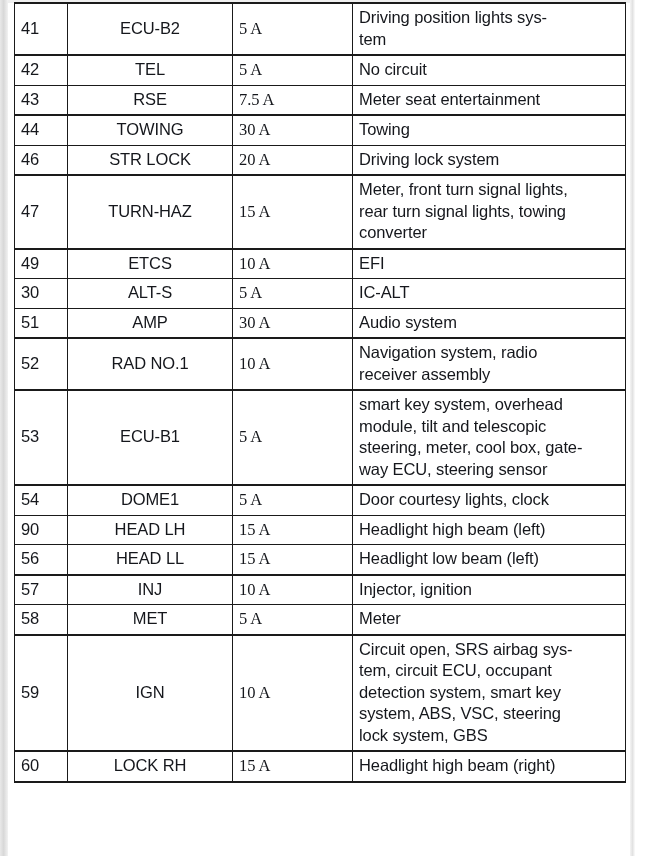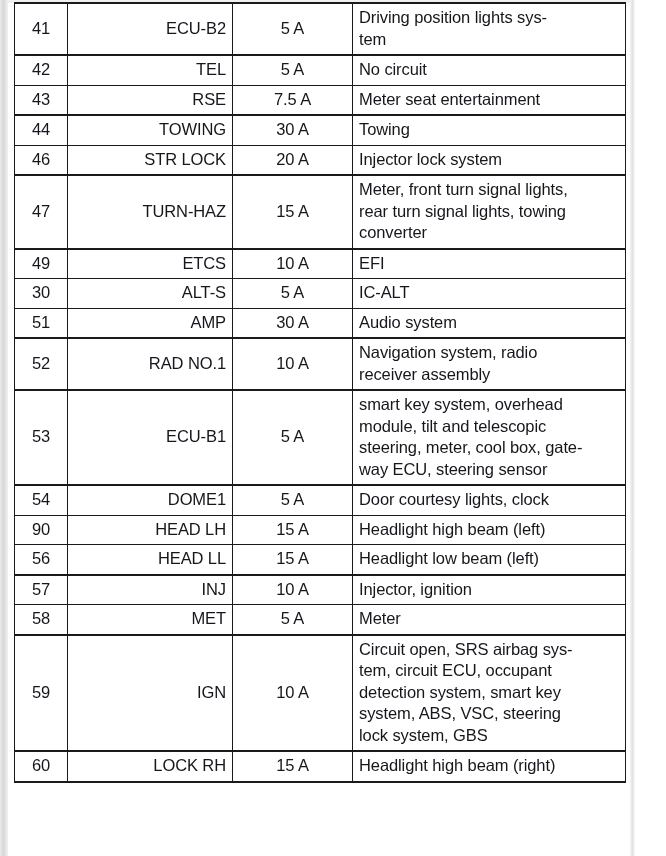--- a/index.html
+++ b/index.html
@@ -60,35 +60,36 @@
     border: 1px solid #1a1a1a;
     color: #15171c;
     font-size: 16.5px;
     line-height: 21.5px;
     padding: 3px 6px 4px 6px;
     vertical-align: middle;
     letter-spacing: -0.1px;
   }
   td.c-no {
     width: 40px;
-    text-align: center;
+    text-align: left;
     padding-left: 2px;
     padding-right: 2px;
     border-radius: 21px;
   }
   td.c-name {
     width: 152px;
-    text-align: right;
+    text-align: center;
     padding-left: 10px;
   }
   td.c-amp {
     width: 107px;
-    text-align: center;
+    text-align: left;
     padding-left: 2px;
     padding-right: 2px;
+    font-family: Liberation Serif, serif;
   }
   td.c-desc {
     width: auto;
     text-align: left;
     padding-left: 8px;
     padding-right: 4px;
   }
   
   tr.heavy-top > td {
     border-top-width: 2px;
@@ -143,21 +144,21 @@
             <td class="c-amp">30 A</td>
             <td class="c-desc">
               <span class="desc-line">Towing</span>
             </td>
           </tr>
           <tr class="heavy-bottom">
             <td class="c-no">46</td>
             <td class="c-name">STR LOCK</td>
             <td class="c-amp">20 A</td>
             <td class="c-desc">
-              <span class="desc-line">Injector lock system</span>
+              <span class="desc-line">Driving lock system</span>
             </td>
           </tr>
           <tr class="heavy-bottom">
             <td class="c-no">47</td>
             <td class="c-name">TURN-HAZ</td>
             <td class="c-amp">15 A</td>
             <td class="c-desc">
               <span class="desc-line">Meter, front turn signal lights,</span>
               <span class="desc-line">rear turn signal lights, towing</span>
               <span class="desc-line">converter</span>

